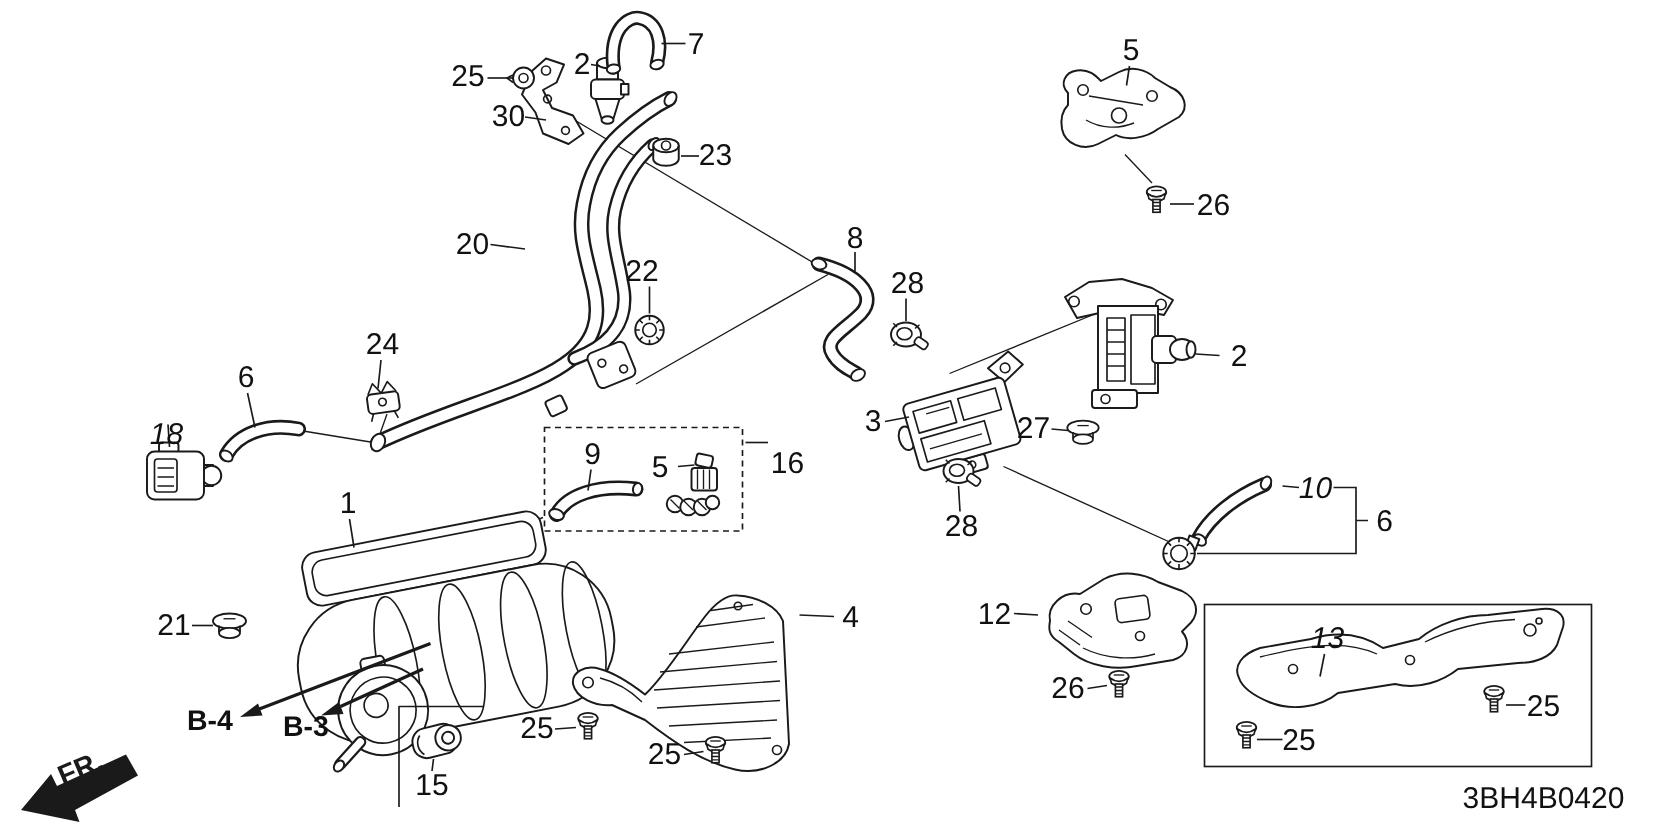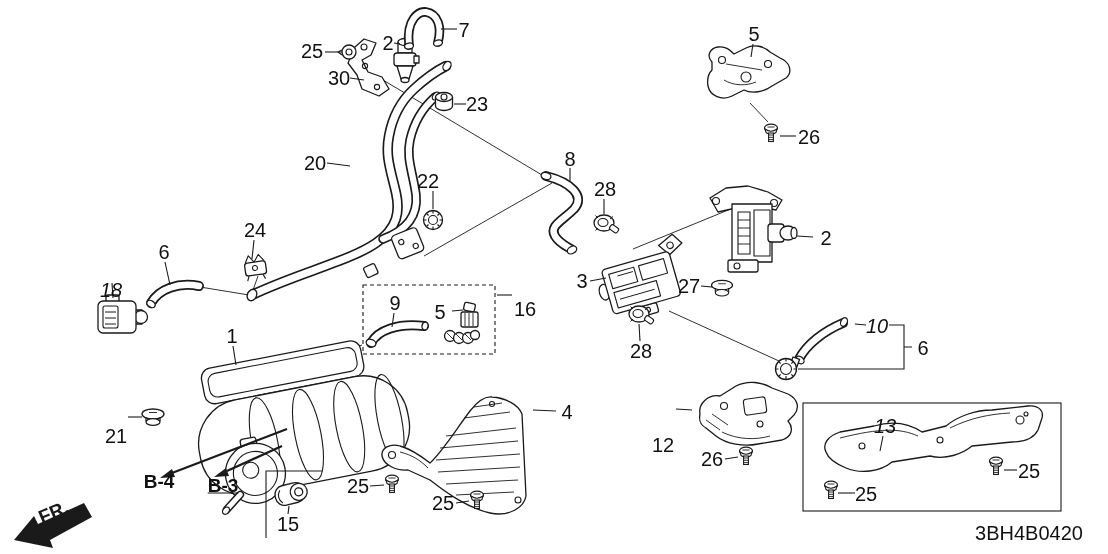--- a/index.html
+++ b/index.html
@@ -12,21 +12,21 @@
   .thin{fill:none;stroke:var(--line,#1a1a1a);stroke-width:.9;}
   .ld{fill:none;stroke:var(--line,#1a1a1a);stroke-width:1.1;}
   .to{fill:none;stroke:var(--line,#1a1a1a);stroke-width:10.5;stroke-linecap:round;}
   .ti{fill:none;stroke:#fff;stroke-width:7.2;stroke-linecap:round;}
   .blk{fill:var(--line,#1a1a1a);stroke:none;}
   .barrow{stroke:var(--line,#1a1a1a);stroke-width:2.2;fill:none;}
   
   #callouts{position:absolute;left:0;top:0;width:100%;height:100%;}
   .callout{position:absolute;transform:translate(-50%,-50%);font-size:20px;
            color:var(--text,#111);white-space:nowrap;line-height:1;}
-  .callout.bold{font-weight:bold;font-size:19px;margin-left:19px;}
+  .callout.bold{font-weight:bold;font-size:19px;}
   .code{position:absolute;transform:translate(-50%,-50%);font-size:20px;
         color:var(--text,#111);white-space:nowrap;}
   .frtext{font-size:19px;font-weight:bold;fill:var(--line,#111);
           font-family:"Liberation Sans",sans-serif;}
 </style>
 </head>
 <body>
 
 <div class="stage">
 
@@ -354,28 +354,28 @@
       <div class="callout" style="left: 689px; top: 286px;">27</div>
       <div class="callout" style="left: 641px; top: 351px;">28</div>
       <div class="callout" style="left: 826px; top: 238px;">2</div>
       <div class="callout" style="left: 754px; top: 34px;">5</div>
       <div class="callout" style="left: 809px; top: 137px;">26</div>
       <div class="callout" style="left: 395px; top: 303px;">9</div>
       <div class="callout" style="left: 440px; top: 312px;">5</div>
       <div class="callout" style="left: 525px; top: 309px;">16</div>
       <div class="callout" style="left: 877px; top: 326px; font-style: italic;">10</div>
       <div class="callout" style="left: 923px; top: 348px;">6</div>
-      <div class="callout" style="left: 116px; top: 417px; margin-top: 19px;">21</div>
+      <div class="callout" style="left: 116px; top: 417px;">21</div>
       <div class="callout bold" style="left: 140px; top: 481px;">B-4</div>
-      <div class="callout bold" style="left: 204px; top: 485px; text-decoration: underline;">B-3</div>
+      <div class="callout bold" style="left: 204px; top: 485px;">B-3</div>
       <div class="callout" style="left: 288px; top: 524px;">15</div>
       <div class="callout" style="left: 358px; top: 486px;">25</div>
       <div class="callout" style="left: 443px; top: 503px;">25</div>
       <div class="callout" style="left: 567px; top: 412px;">4</div>
-      <div class="callout" style="left: 663px; top: 410px; margin-top: 35px;">12</div>
+      <div class="callout" style="left: 663px; top: 410px;">12</div>
       <div class="callout" style="left: 712px; top: 459px;">26</div>
       <div class="callout" style="left: 885px; top: 426px; font-style: italic;">13</div>
       <div class="callout" style="left: 1029px; top: 471px;">25</div>
       <div class="callout" style="left: 866px; top: 494px;">25</div>
     </div>
 
 <div class="code" style="left:1029px;top:533px;">3BH4B0420</div>
 
 </div>
 

